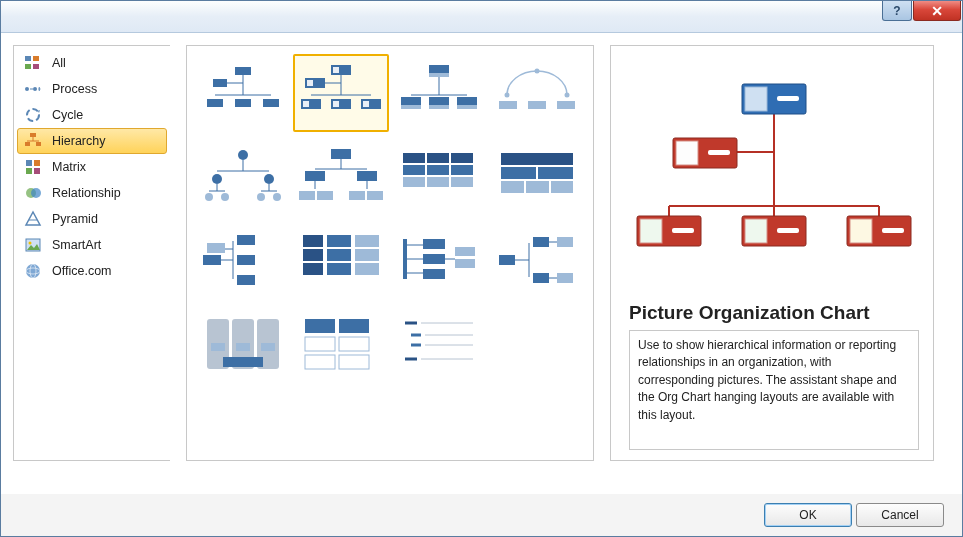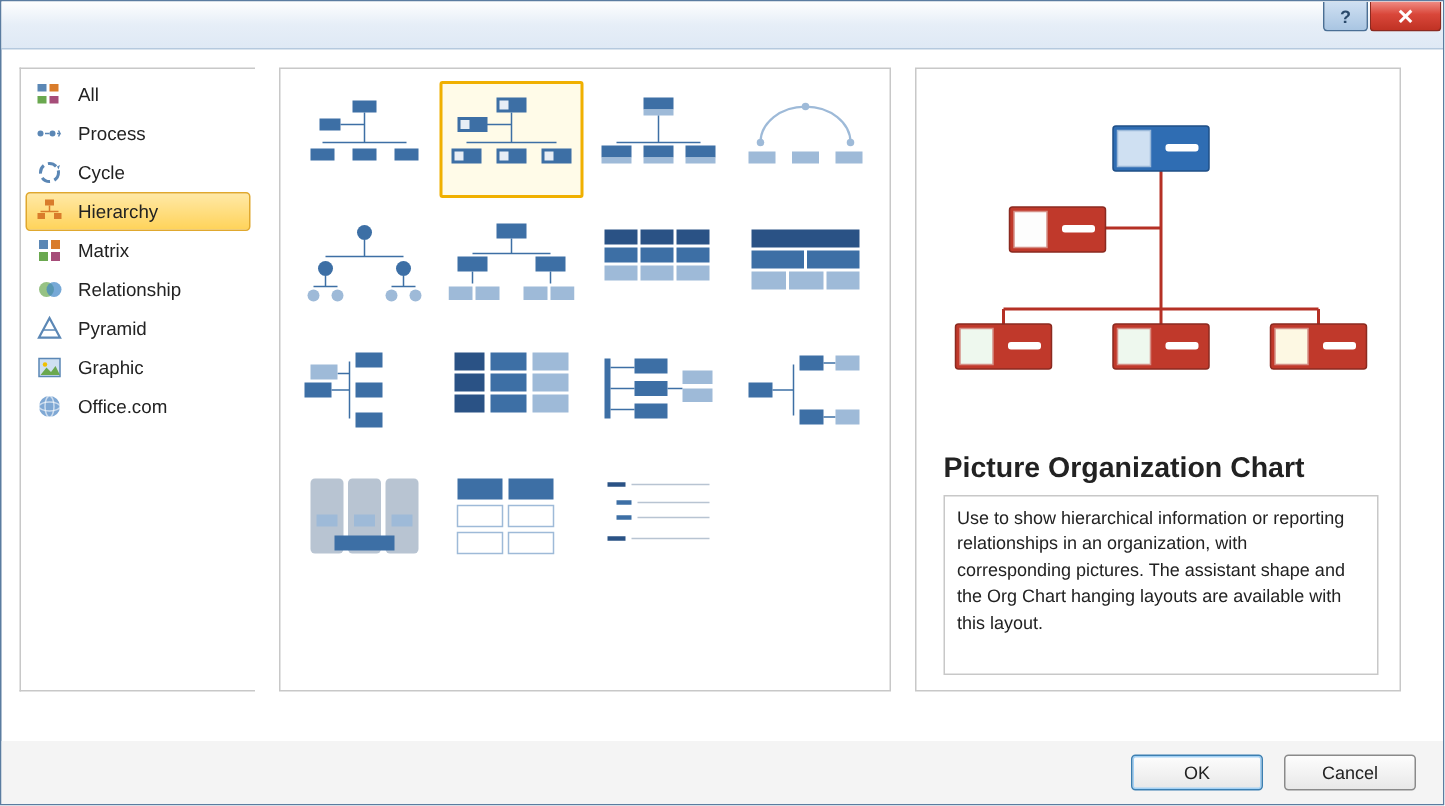--- a/index.html
+++ b/index.html
@@ -99,21 +99,21 @@
   }
   .preview-img { flex: 0 0 230px; display:flex; align-items:center; justify-content:center; }
   .preview-title { font-weight: bold; font-size: 19px; margin: 16px 0 6px 0; color: #222;}
   .preview-desc-box {
     border: 1px solid #c8c8c8; padding: 6px 8px; font-size: 12px; line-height: 1.45;
     color: #222; flex: 1;
   }
   
   .footer {
     height: 42px; display: flex; justify-content: flex-end; align-items: center;
-    gap: 14px; padding-right: 18px;
+    gap: 4px; padding-right: 18px;
     background: #f2f2f2e0;
   }
   .btn {
     min-width: 88px; height: 24px;
     border: 1px solid #8a8a8a; border-radius: 3px;
     background: linear-gradient(#fdfdfd,#e8e8e8);
     font-size: 12px; color: #222;
     display:flex; align-items:center; justify-content:center;
     cursor: default;
   }
@@ -214,21 +214,21 @@
     <span class="cat-label">Pyramid</span>
         </div>
         <div class="cat-item">
           <span class="cat-icon">
             <svg width="18" height="18">
               <rect x="2" y="3" width="14" height="12" fill="#cfe0f2" stroke="#5b87b5"></rect>
               <circle cx="6" cy="7" r="1.5" fill="#f0c000"></circle>
               <path d="M3 14 L7 9 L10 12 L13 8 L16 14 Z" fill="#6aa84f"></path>
             </svg>
           </span>
-    <span class="cat-label">Graphic</span>
+    <span class="cat-label">SmartArt</span>
         </div>
         <div class="cat-item">
           <span class="cat-icon">
             <svg width="18" height="18">
               <circle cx="9" cy="9" r="7" fill="#7fa8d4"></circle>
               <ellipse cx="9" cy="9" rx="7" ry="3" fill="none" stroke="#fff" opacity="0.6"></ellipse>
               <ellipse cx="9" cy="9" rx="3" ry="7" fill="none" stroke="#fff" opacity="0.6"></ellipse>
             </svg>
           </span>
     <span class="cat-label">Office.com</span>

